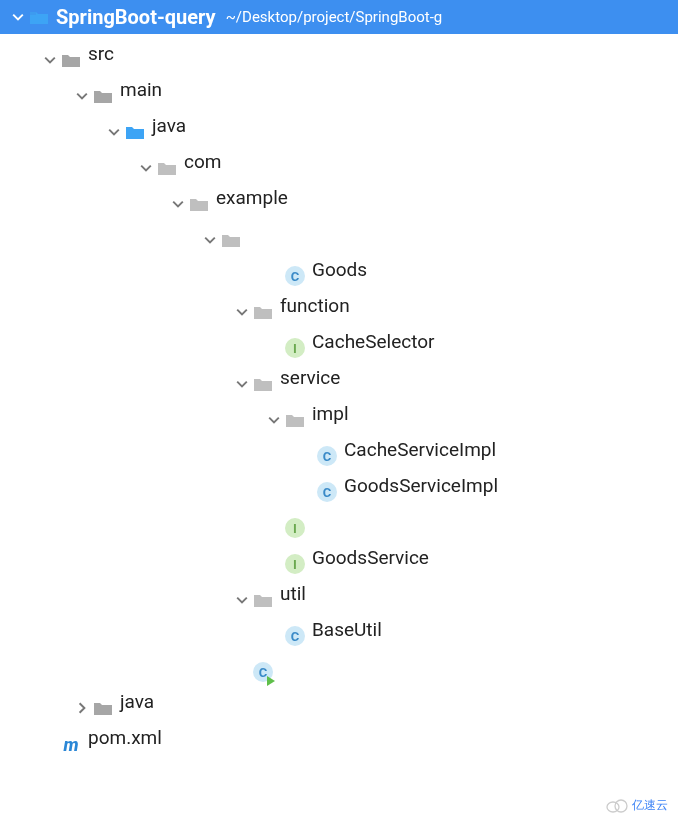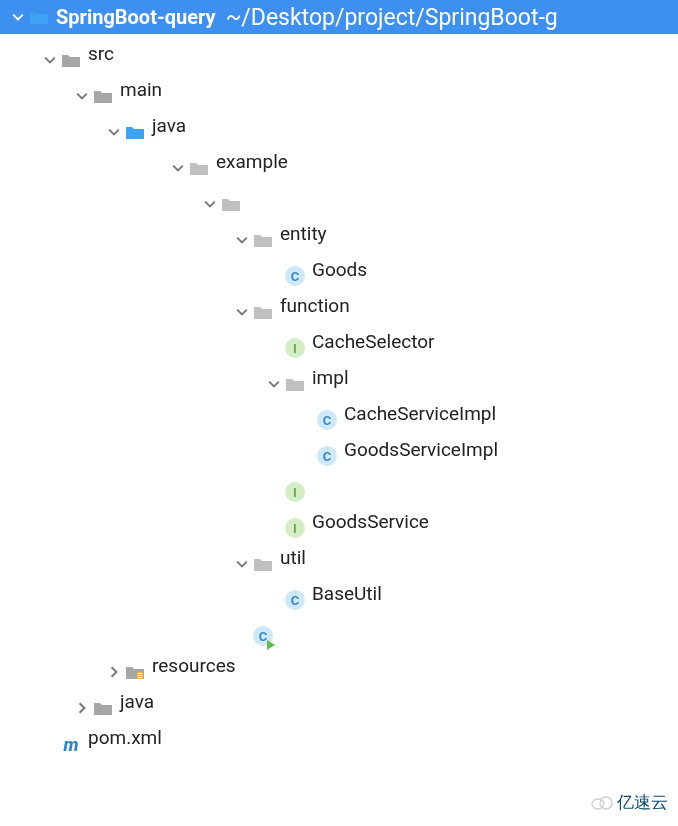--- a/index.html
+++ b/index.html
@@ -45,36 +45,36 @@
       width: 22px;
       display: inline-flex;
       justify-content: center;
       align-items: center;
       margin-right: 6px;
       flex-shrink: 0;
     }
     .label { color: #222; }
     .label-bold { font-weight: 700; }
     .header .label, .header .path-label { color: #fff; text-align: center; }
-    .path-label { margin-left: 10px; font-weight: 400; font-size: 23px; color: #e6f0fc; }
+    .path-label { margin-left: 10px; font-weight: 400; font-size: 15px; color: #e6f0fc; }
     .folder-gray svg path { fill: #a6a6a6; }
     .folder-blue svg path { fill: #3da4f5; }
     .folder-res svg .base { fill: #a6a6a6; }
     .pkg svg path { fill: #bfbfbf; }
     .circle {
       width: 20px; height: 20px; border-radius: 50%;
       display: inline-flex; align-items: center; justify-content: center;
       font-size: 13px; font-weight: 700;
     }
     .circle-c { background: #cde8f7; color: #3a8ac7; }
     .circle-i { background: #d3edc4; color: #6aa84f; }
     .watermark {
       position: absolute;
       right: 10px; bottom: 12px;
-      font-size: 17px; color: #0c4a6e;
+      font-size: 12px; color: #3b82f6;
       display: flex; align-items: center; gap: 4px;
     }
   </style>
 </head>
 <body>
 
 <div class="header">
   <span class="arrow arrow-white">
     <svg width="12" height="12" viewBox="0 0 10 10">
         <path d="M1 3 L5 7 L9 3" stroke="#fff" stroke-width="1.6" fill="none"></path>
@@ -133,20 +133,37 @@
         </svg>
       </span>
     <span class="icon folder-blue">
         <svg width="20" height="16" viewBox="0 0 20 16">
           <path d="M1 3 L7 3 L9 5 L19 5 L19 15 L1 15 Z" fill="#5ab0f5"></path>
         </svg>
       </span>
     <span class="label">java</span>
   </div>
 
+  <div class="row">
+    <span class="indent"></span>
+      <span class="indent"></span>
+      <span class="indent"></span>
+      <span class="indent"></span>
+    <span class="arrow">
+        <svg width="12" height="12" viewBox="0 0 10 10">
+          <path d="M1 3 L5 7 L9 3" stroke="#777" stroke-width="1.6" fill="none"></path>
+        </svg>
+      </span>
+    <span class="icon pkg">
+        <svg width="20" height="16" viewBox="0 0 20 16">
+          <path d="M1 3 L7 3 L9 5 L19 5 L19 15 L1 15 Z"></path>
+        </svg>
+      </span>
+    <span class="label">com</span>
+  </div>
 
   <div class="row">
     <span class="indent"></span>
       <span class="indent"></span>
       <span class="indent"></span>
       <span class="indent"></span>
       <span class="indent"></span>
     <span class="arrow">
         <svg width="12" height="12" viewBox="0 0 10 10">
           <path d="M1 3 L5 7 L9 3" stroke="#777" stroke-width="1.6" fill="none"></path>
@@ -172,40 +189,20 @@
           <path d="M1 3 L5 7 L9 3" stroke="#777" stroke-width="1.6" fill="none"></path>
         </svg>
       </span>
     <span class="icon pkg">
         <svg width="20" height="16" viewBox="0 0 20 16">
           <path d="M1 3 L7 3 L9 5 L19 5 L19 15 L1 15 Z"></path>
         </svg>
       </span>
   </div>
 
-  <div class="row">
-    <span class="indent"></span>
-      <span class="indent"></span>
-      <span class="indent"></span>
-      <span class="indent"></span>
-      <span class="indent"></span>
-      <span class="indent"></span>
-      <span class="indent"></span>
-    <span class="arrow">
-        <svg width="12" height="12" viewBox="0 0 10 10">
-          <path d="M1 3 L5 7 L9 3" stroke="#777" stroke-width="1.6" fill="none"></path>
-        </svg>
-      </span>
-    <span class="icon pkg">
-        <svg width="20" height="16" viewBox="0 0 20 16">
-          <path d="M1 3 L7 3 L9 5 L19 5 L19 15 L1 15 Z"></path>
-        </svg>
-      </span>
-    <span class="label">entity</span>
-  </div>
 
   <div class="row">
     <span class="indent"></span>
       <span class="indent"></span>
       <span class="indent"></span>
       <span class="indent"></span>
       <span class="indent"></span>
       <span class="indent"></span>
       <span class="indent"></span>
       <span class="indent"></span>
@@ -246,20 +243,40 @@
       <span class="indent"></span>
       <span class="indent"></span>
       <span class="indent"></span>
     <span class="arrow"></span>
     <span class="icon">
         <span class="circle circle-i">I</span>
       </span>
     <span class="label">CacheSelector</span>
   </div>
 
+  <div class="row">
+    <span class="indent"></span>
+      <span class="indent"></span>
+      <span class="indent"></span>
+      <span class="indent"></span>
+      <span class="indent"></span>
+      <span class="indent"></span>
+      <span class="indent"></span>
+    <span class="arrow">
+        <svg width="12" height="12" viewBox="0 0 10 10">
+          <path d="M1 3 L5 7 L9 3" stroke="#777" stroke-width="1.6" fill="none"></path>
+        </svg>
+      </span>
+    <span class="icon pkg">
+        <svg width="20" height="16" viewBox="0 0 20 16">
+          <path d="M1 3 L7 3 L9 5 L19 5 L19 15 L1 15 Z"></path>
+        </svg>
+      </span>
+    <span class="label">service</span>
+  </div>
 
   <div class="row">
     <span class="indent"></span>
       <span class="indent"></span>
       <span class="indent"></span>
       <span class="indent"></span>
       <span class="indent"></span>
       <span class="indent"></span>
       <span class="indent"></span>
       <span class="indent"></span>
@@ -385,40 +402,20 @@
       <span class="indent"></span>
       <span class="indent"></span>
       <span class="indent"></span>
       <span class="indent"></span>
     <span class="arrow"></span>
     <span class="icon">
       <span class="circle circle-c" style="position:relative;">C<span style="position:absolute;right:-3px;bottom:-3px;width:0;height:0;border-left:5px solid transparent;border-right:5px solid transparent;border-bottom:8px solid #5fbf4a;transform:rotate(90deg)"></span></span>
     </span>
   </div>
 
-  <div class="row">
-    <span class="indent"></span>
-      <span class="indent"></span>
-      <span class="indent"></span>
-    <span class="arrow">
-        <svg width="12" height="12" viewBox="0 0 10 10">
-          <path d="M3 1 L7 5 L3 9" stroke="#777" stroke-width="1.6" fill="none"></path>
-        </svg>
-      </span>
-    <span class="icon folder-res">
-        <svg width="20" height="16" viewBox="0 0 20 16">
-          <path class="base" d="M1 3 L7 3 L9 5 L19 5 L19 15 L1 15 Z"></path>
-          <rect x="12" y="8" width="6" height="7" fill="#f2b24a"></rect>
-          <rect x="13" y="9" width="4" height="1" fill="#fff"></rect>
-          <rect x="13" y="11" width="4" height="1" fill="#fff"></rect>
-          <rect x="13" y="13" width="4" height="1" fill="#fff"></rect>
-        </svg>
-      </span>
-    <span class="label">resources</span>
-  </div>
 
   <div class="row">
     <span class="indent"></span>
       <span class="indent"></span>
     <span class="arrow">
         <svg width="12" height="12" viewBox="0 0 10 10">
           <path d="M3 1 L7 5 L3 9" stroke="#777" stroke-width="1.6" fill="none"></path>
         </svg>
       </span>
     <span class="icon folder-gray">

